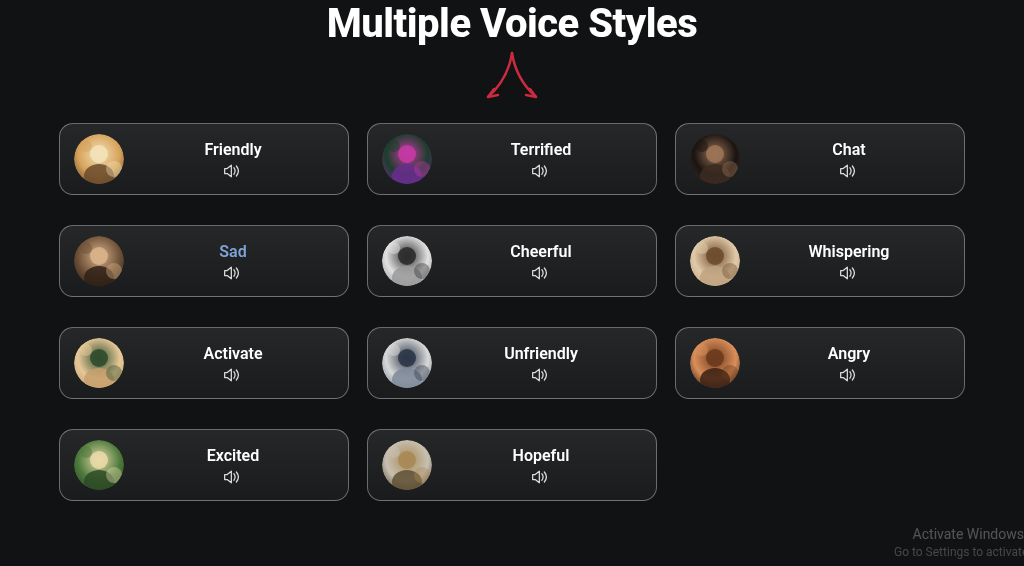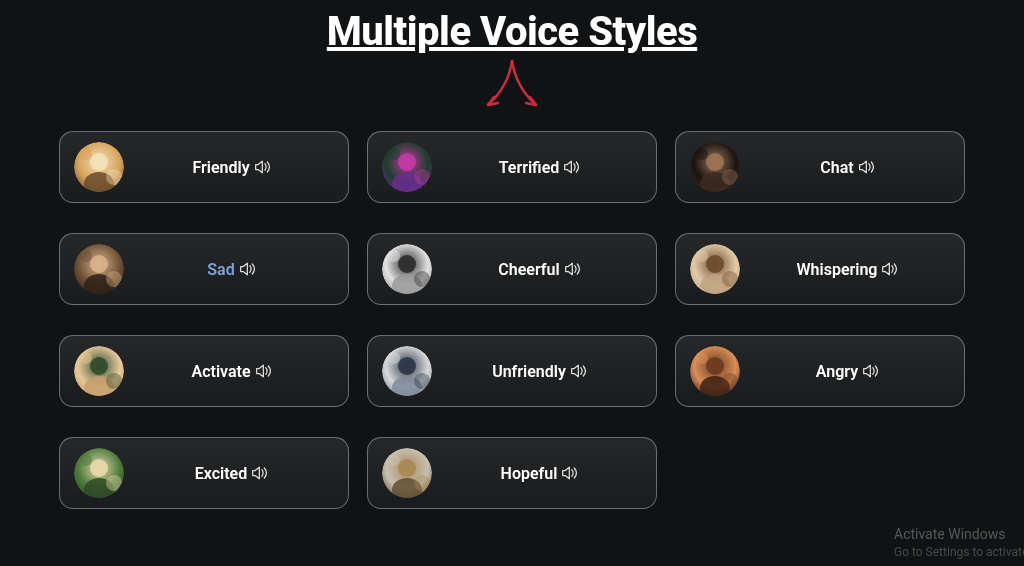--- a/index.html
+++ b/index.html
@@ -16,23 +16,21 @@
       overflow: hidden;
       position: relative;
     }
 
     .page-title {
       text-align: center;
       color: #ffffff;
       font-size: 40px;
       font-weight: 800;
       letter-spacing: -0.5px;
-      padding-top: 8px;
       padding-bottom: 4px;
-      text-decoration: underline;
     }
 
     .arrow-decoration {
       display: flex;
       justify-content: center;
       margin-top: -2px;
       margin-bottom: 14px;
     }
 
     .arrow-decoration svg {
@@ -73,20 +71,21 @@
     }
 
     .avatar svg {
       width: 100%;
       height: 100%;
     }
 
     .card-content {
       flex: 1;
       display: flex;
+      flex-direction: column;
       align-items: center;
       justify-content: center;
       gap: 4px;
     }
 
     .voice-label {
       color: #ffffff;
       font-size: 16px;
       font-weight: 600;
     }
@@ -105,21 +104,21 @@
 
     .speaker-icon svg {
       width: 100%;
       height: 100%;
     }
 
     .watermark {
       position: absolute;
       right: 0;
       bottom: 6px;
-      text-align: left;
+      text-align: right;
       color: rgba(255,255,255,0.22);
       font-size: 12px;
       line-height: 1.35;
       padding-right: 0;
       width: 130px;
       overflow: hidden;
       white-space: nowrap;
     }
 
     .watermark .line1 {

